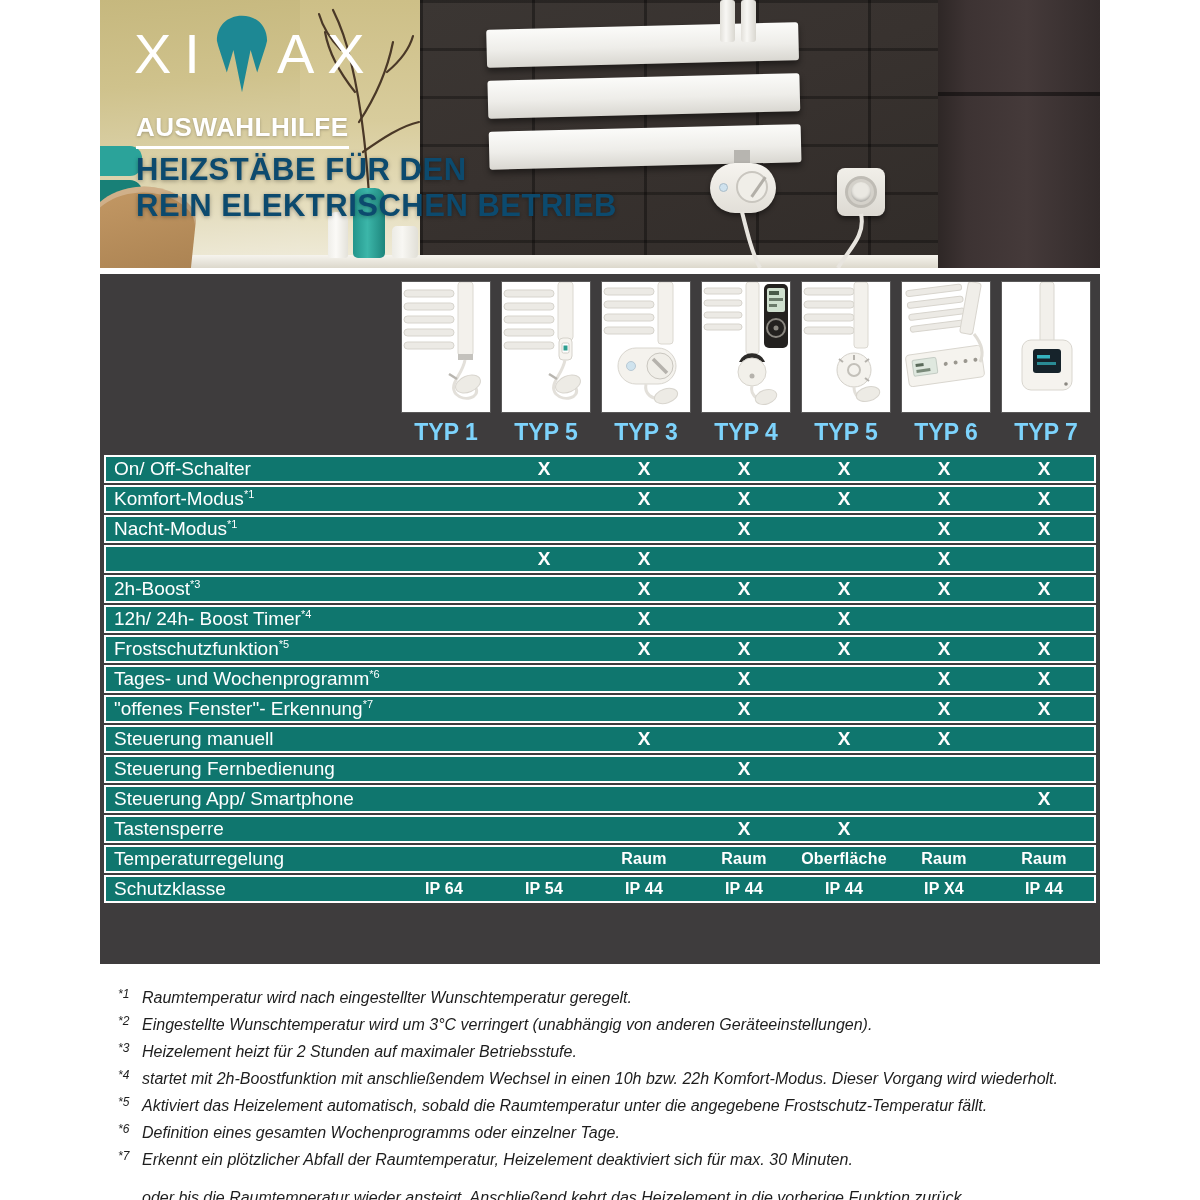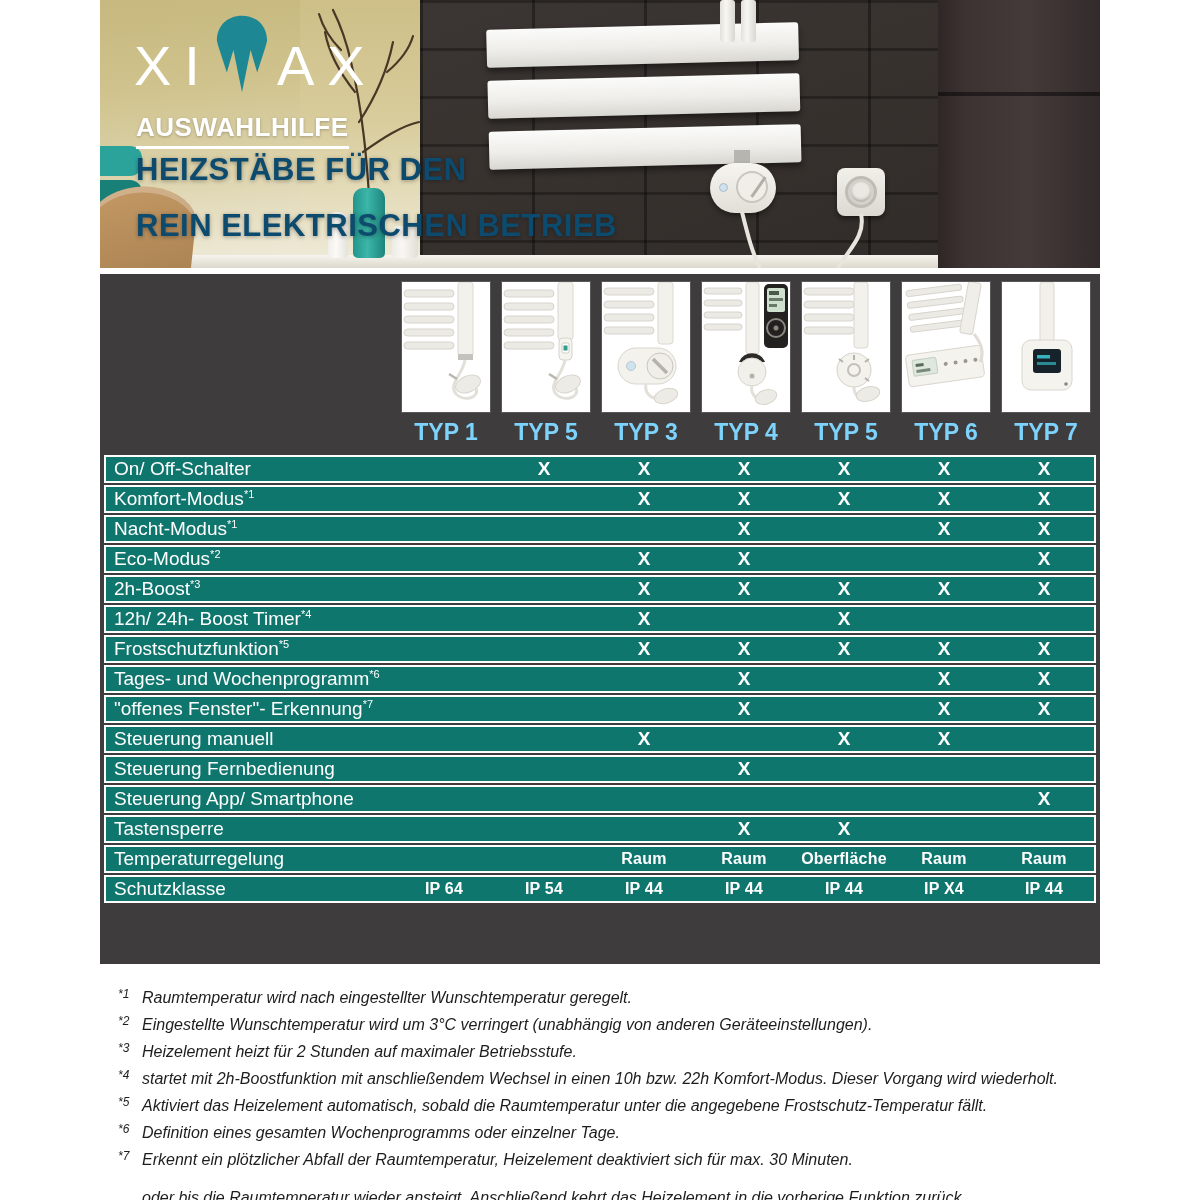--- a/index.html
+++ b/index.html
@@ -55,29 +55,29 @@
       box-shadow:inset 0 6px 0 rgba(255,255,255,0.25); }
   .vase-white { position:absolute; left:228px; top:212px; width:20px; height:46px;
       background:linear-gradient(90deg,#efeee9,#fbfaf7 40%,#e4e2da); border-radius:8px 8px 3px 3px; }
   .vase-teal { position:absolute; left:253px; top:188px; width:32px; height:70px;
       background:linear-gradient(90deg,#23958b,#3cb6a9 45%,#1d857c); border-radius:10px 10px 5px 5px; }
   .jug-white { position:absolute; left:292px; top:226px; width:26px; height:32px;
       background:linear-gradient(90deg,#ecebe5,#f8f7f3 40%,#e1dfd7); border-radius:5px 5px 4px 4px; }
   .branches { position:absolute; left:175px; top:2px; }
 
   
-  .logo { position:absolute; left:34px; top:14px; display:flex; align-items:flex-end; color:#fff;
+  .logo { position:absolute; left:34px; top:14px; display:flex; align-items:center; color:#fff;
       font-size:56px; font-weight:500; letter-spacing:13px; line-height:1; }
   .logo svg { margin:0 2px 0 -4px; }
   .kicker { position:absolute; left:36px; top:112px; color:#fff; font-size:26px; font-weight:700;
       letter-spacing:0.5px; border-bottom:3px solid #fff; padding-bottom:3px;
       text-shadow:0 1px 3px rgba(0,0,0,0.25); }
   .h-title { position:absolute; left:36px; color:#0c4a6e; font-size:31px; font-weight:700;
       letter-spacing:0.5px; text-shadow:0 1px 4px rgba(0,0,0,0.35); }
-  .h-title.l1 { top:152px; } .h-title.l2 { top:208px; }
+  .h-title.l1 { top:152px; } .h-title.l2 { top:188px; }
 
   
   .panel { position:absolute; left:100px; top:274px; width:1000px; height:690px; background:#3e3c3d; padding:8px 4px 4px 4px; }
   .cols { display:grid; grid-template-columns:292px repeat(7,1fr); }
   .tile { width:88px; height:130px; background:#fff; margin:0 auto; box-shadow:0 0 0 1px rgba(255,255,255,0.15); }
   .typ-label { text-align:center; color:#7dd3fc; font-weight:700; font-size:23px; padding:7px 0 9px; }
   .frow { display:grid; grid-template-columns:288px repeat(7,1fr); align-items:center;
       border:2px solid #ffffff; background:#0f766e; height:28px; margin-bottom:2px; }
   .flabel { padding-left:8px; color:#fff; font-size:19px; white-space:nowrap; }
   .flabel sup { font-size:11px; }
@@ -337,21 +337,20 @@
     <span class="fcell"></span>
     <span class="fcell"></span>
     <span class="fcell"></span>
     <span class="fcell">X</span>
     <span class="fcell"></span>
     <span class="fcell">X</span>
     <span class="fcell">X</span>
   </div>
 
   <div class="frow">
-    <span class="flabel"><span class="ltext">Eco-Modus</span><sup class="lsup">*2</sup></span>
     <span class="fcell"></span>
     <span class="fcell"></span>
     <span class="fcell">X</span>
     <span class="fcell">X</span>
     <span class="fcell"></span>
     <span class="fcell"></span>
     <span class="fcell">X</span>
   </div>
 
   <div class="frow">

